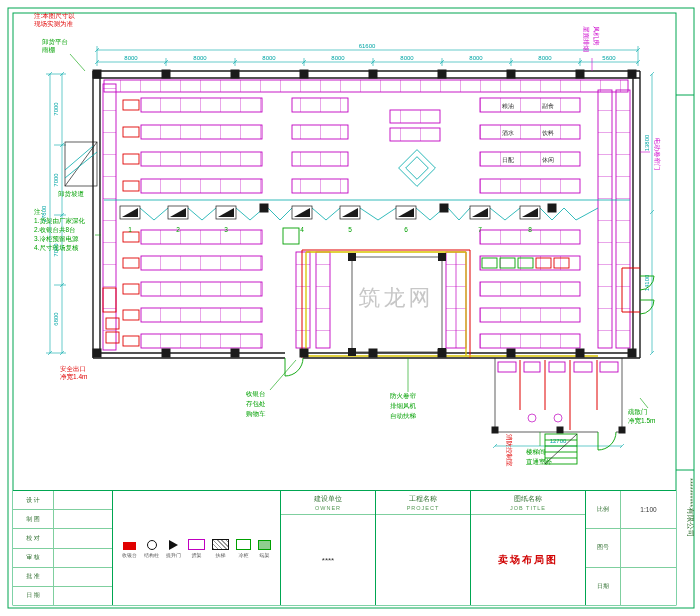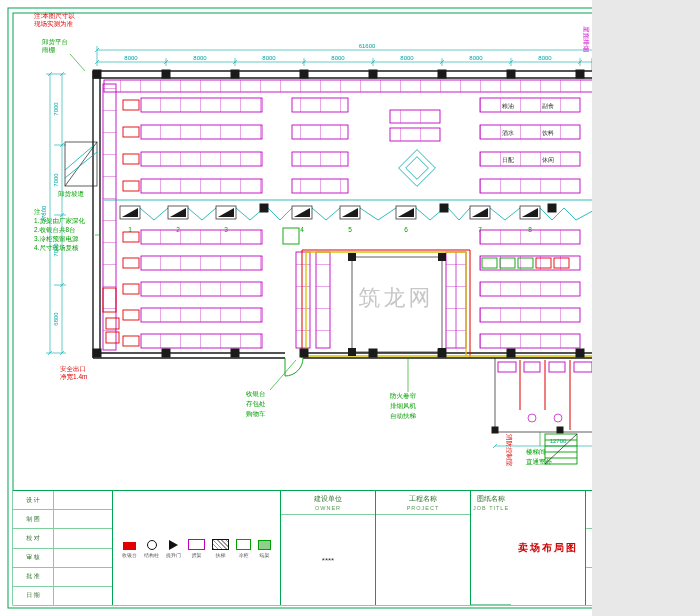--- a/index.html
+++ b/index.html
@@ -1,16 +1,16 @@
 <!DOCTYPE html>
 <html><head>
 <meta charset="utf-8">
 <style>
   html,body{margin:0;padding:0;background:#e8e8e8;}
-  .page{position:relative;width:592px;height:616px;background:#fff;overflow:hidden;
+  .page{position:relative;width:700px;height:616px;background:#fff;overflow:hidden;
         font-family:"Liberation Sans",sans-serif;}
   svg{position:absolute;left:0;top:0;}
   svg text{font-family:"Liberation Sans",sans-serif;}
 
   
   .wall{stroke:#1a1a1a;stroke-width:1.4;fill:none;}
   .thin{stroke:#1a1a1a;stroke-width:0.7;fill:none;}
   .col{fill:#1a1a1a;stroke:none;}
   .sh{stroke:#c000c0;stroke-width:0.9;}
   .shl{stroke:#c000c0;stroke-width:0.7;fill:none;}
@@ -46,21 +46,21 @@
   .sym{display:inline-block;}
   .sym-cashier{width:13px;height:8px;background:#e00000;}
   .sym-column{width:8px;height:8px;border:1px solid #111;border-radius:50%;}
   .sym-door{width:0;height:0;border-left:9px solid #111;border-top:5px solid transparent;border-bottom:5px solid transparent;}
   .sym-shelf{width:15px;height:9px;border:1px solid #c000c0;}
   .sym-esc{width:15px;height:9px;border:1px solid #111;
       background:repeating-linear-gradient(45deg,#999 0 1px,transparent 1px 3px);}
   .sym-cooler{width:13px;height:9px;border:1px solid #00a000;}
   .sym-end{width:11px;height:8px;background:#8fce8f;border:1px solid #00a000;}
   .tb-owner,.tb-project{width:95px;display:flex;flex-direction:column;}
-  .tb-title{width:115px;display:flex;flex-direction:row;}
+  .tb-title{width:115px;display:flex;flex-direction:column;}
   .tb-meta{width:90px;display:flex;flex-direction:column;border-right:none;}
   .tb-label{border-bottom:1px solid #7fcf9f;padding:3px 2px;display:flex;flex-direction:column;
       align-items:center;gap:1px;font-size:7px;color:#2f6f2f;}
   .tb-sub{font-size:5.5px;color:#579a57;letter-spacing:1px;}
   .tb-value{flex:1;display:flex;align-items:center;justify-content:center;font-size:8px;color:#333;}
   .tb-value.red{color:#d00000;font-size:10px;font-weight:bold;letter-spacing:2px;}
   .tb-meta-row{flex:1;display:flex;border-bottom:1px solid #7fcf9f;}
   .tb-meta-row:last-child{border-bottom:none;}
   .tb-meta-label{width:34px;border-right:1px solid #7fcf9f;font-size:6px;color:#2f6f2f;
       display:flex;align-items:center;justify-content:center;}

